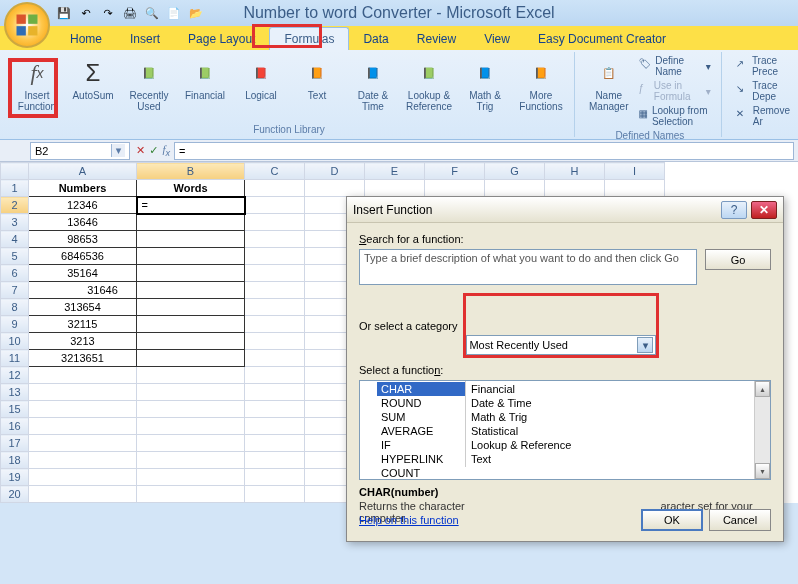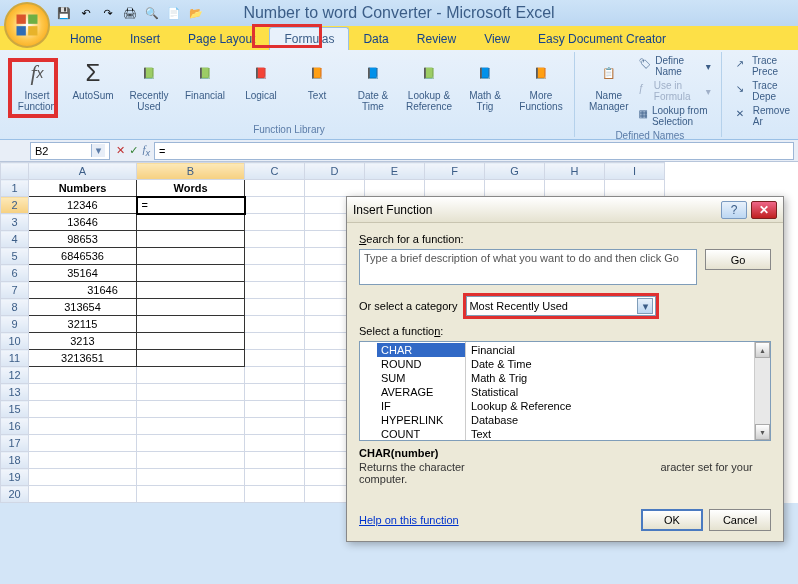--- a/index.html
+++ b/index.html
@@ -21,21 +21,21 @@
 .rib-btns { display:flex; gap:2px; flex:1; }
 .rib-big { display:flex; flex-direction:column; align-items:center; justify-content:flex-start; padding:2px 4px; width:54px; cursor:pointer;}
 .rib-big .ic{height:34px;display:flex;align-items:center;justify-content:center;}
 .rib-big .lbl{font-size:10px;color:#3b5d87;text-align:center;line-height:11px;}
 .rib-small-col{display:flex;flex-direction:column;gap:1px;justify-content:center;}
 .rib-small{display:flex;align-items:center;gap:4px;font-size:10px;color:#3b5d87;padding:1px 4px;cursor:pointer;}
 .rib-small .ic{width:16px;height:16px;}
 .grp-label{font-size:10px;color:#5b7ca8;text-align:center;padding-top:2px;}
 
 .namebox-bar{height:22px;background:#e8eef7;display:flex;align-items:center;border-bottom:1px solid #b7c5da;}
-.namebox{width:80px;height:18px;background:#fff;border:1px solid #9db6d6;margin-left:30px;display:flex;align-items:center;padding:0 4px;font-size:11px;}
+.namebox{width:100px;height:18px;background:#fff;border:1px solid #9db6d6;margin-left:30px;display:flex;align-items:center;padding:0 4px;font-size:11px;}
 .namebox-dd{width:14px;border-left:1px solid #9db6d6;text-align:center;color:#5b7ca8;background:#e8eef7;}
 .fx-ctls{display:flex;align-items:center;gap:4px;margin-left:6px;}
 .fx-ctls span{color:#5b7ca8;font-size:11px;cursor:pointer;}
 .formula-input{flex:1;height:18px;background:#fff;border:1px solid #9db6d6;margin:0 4px;padding:0 4px;font-size:11px;display:flex;align-items:center;}
 
 .sheet{background:#fff;position:relative;}
 table.grid{border-collapse:collapse;}
 table.grid th,table.grid td{border:1px solid #d0d7e5;height:17px;font-size:11px;text-align:center;background:#fff;}
 table.grid th{background:linear-gradient(#f1f5fb,#dbe6f4);color:#3b5d87;font-weight:normal;}
 table.grid th.rowh{width:28px;}
@@ -51,21 +51,21 @@
 .dlg-title .btn{width:26px;height:18px;margin-left:4px;display:flex;align-items:center;justify-content:center;border-radius:2px;}
 .btn.help{background:linear-gradient(#e8f1fb,#bcd7f2);border:1px solid #7a9ac0;color:#3b5d87;}
 .btn.close{background:linear-gradient(#e68,#c02020);border:1px solid #7a2020;color:#fff;font-weight:bold;}
 .dlg-body{padding:10px 12px;font-size:11px;}
 .dlg-body .lbl{margin-bottom:4px;}
 .search-row{display:flex;gap:8px;align-items:flex-start;}
 .search-box{flex:1;height:36px;border:1px solid #7f9db9;background:#ffffff;padding:2px 4px;color:#555;font-size:11px;}
 .go-btn{width:66px;height:21px;border:1px solid #888;background:linear-gradient(#fff,#e5e2d0);font-size:11px;}
 .cat-row{display:flex;align-items:center;gap:6px;margin-top:8px;}
 .cat-dd{border:3px solid #e03030;padding:0;}
-.cat-select{width:190px;height:20px;border:1px solid #7f9db9;background:#fff;font-size:11px;padding:1px 2px;display:flex;align-items:center;justify-content:space-between;}
+.cat-select{width:190px;height:20px;border:1px solid #7f9db9;background:#fff;font-size:11px;padding:1px 2px;display:flex;align-items:center;justify-content:space-between;margin-top:39px;}
 .cat-select .arrow{width:16px;height:16px;background:linear-gradient(#e8f1fb,#bcd7f2);border:1px solid #7f9db9;display:flex;align-items:center;justify-content:center;color:#3b5d87;}
 .func-list{margin-top:6px;}
 .list-box{width:100%;height:100px;border:1px solid #7f9db9;background:#fff;position:relative;overflow:hidden;}
 .list-col{position:absolute;top:0;padding:1px;}
 .list-col.left{left:16px;width:105px;}
 .list-col.right{left:105px;width:310px;border-left:1px solid #ccc;background:#fff;}
 .list-item{font-size:11px;padding:0 4px;line-height:14px;white-space:nowrap;}
 .list-item.sel{background:#3169c6;color:#fff;}
 .scrollbar{position:absolute;right:0;top:0;bottom:0;width:16px;background:#e8e8e8;border-left:1px solid #ccc;}
 .sb-btn{height:16px;background:linear-gradient(#fff,#d0d0d0);border:1px solid #aaa;display:flex;align-items:center;justify-content:center;font-size:8px;color:#555;}
@@ -499,21 +499,20 @@
           <div class="list-item">IF</div>
           <div class="list-item">HYPERLINK</div>
           <div class="list-item">COUNT</div>
         </div>
         <div class="list-col right">
           <div class="list-item">Financial</div>
           <div class="list-item">Date &amp; Time</div>
           <div class="list-item">Math &amp; Trig</div>
           <div class="list-item">Statistical</div>
           <div class="list-item">Lookup &amp; Reference</div>
-          <div class="list-item">Database</div>
           <div class="list-item">Text</div>
 
         </div>
         <div class="scrollbar">
           <div class="sb-btn">▴</div>
           <div style="flex:1"></div>
           <div class="sb-btn" style="position:absolute;bottom:0;width:100%;">▾</div>
         </div>
       </div>
     </div>

